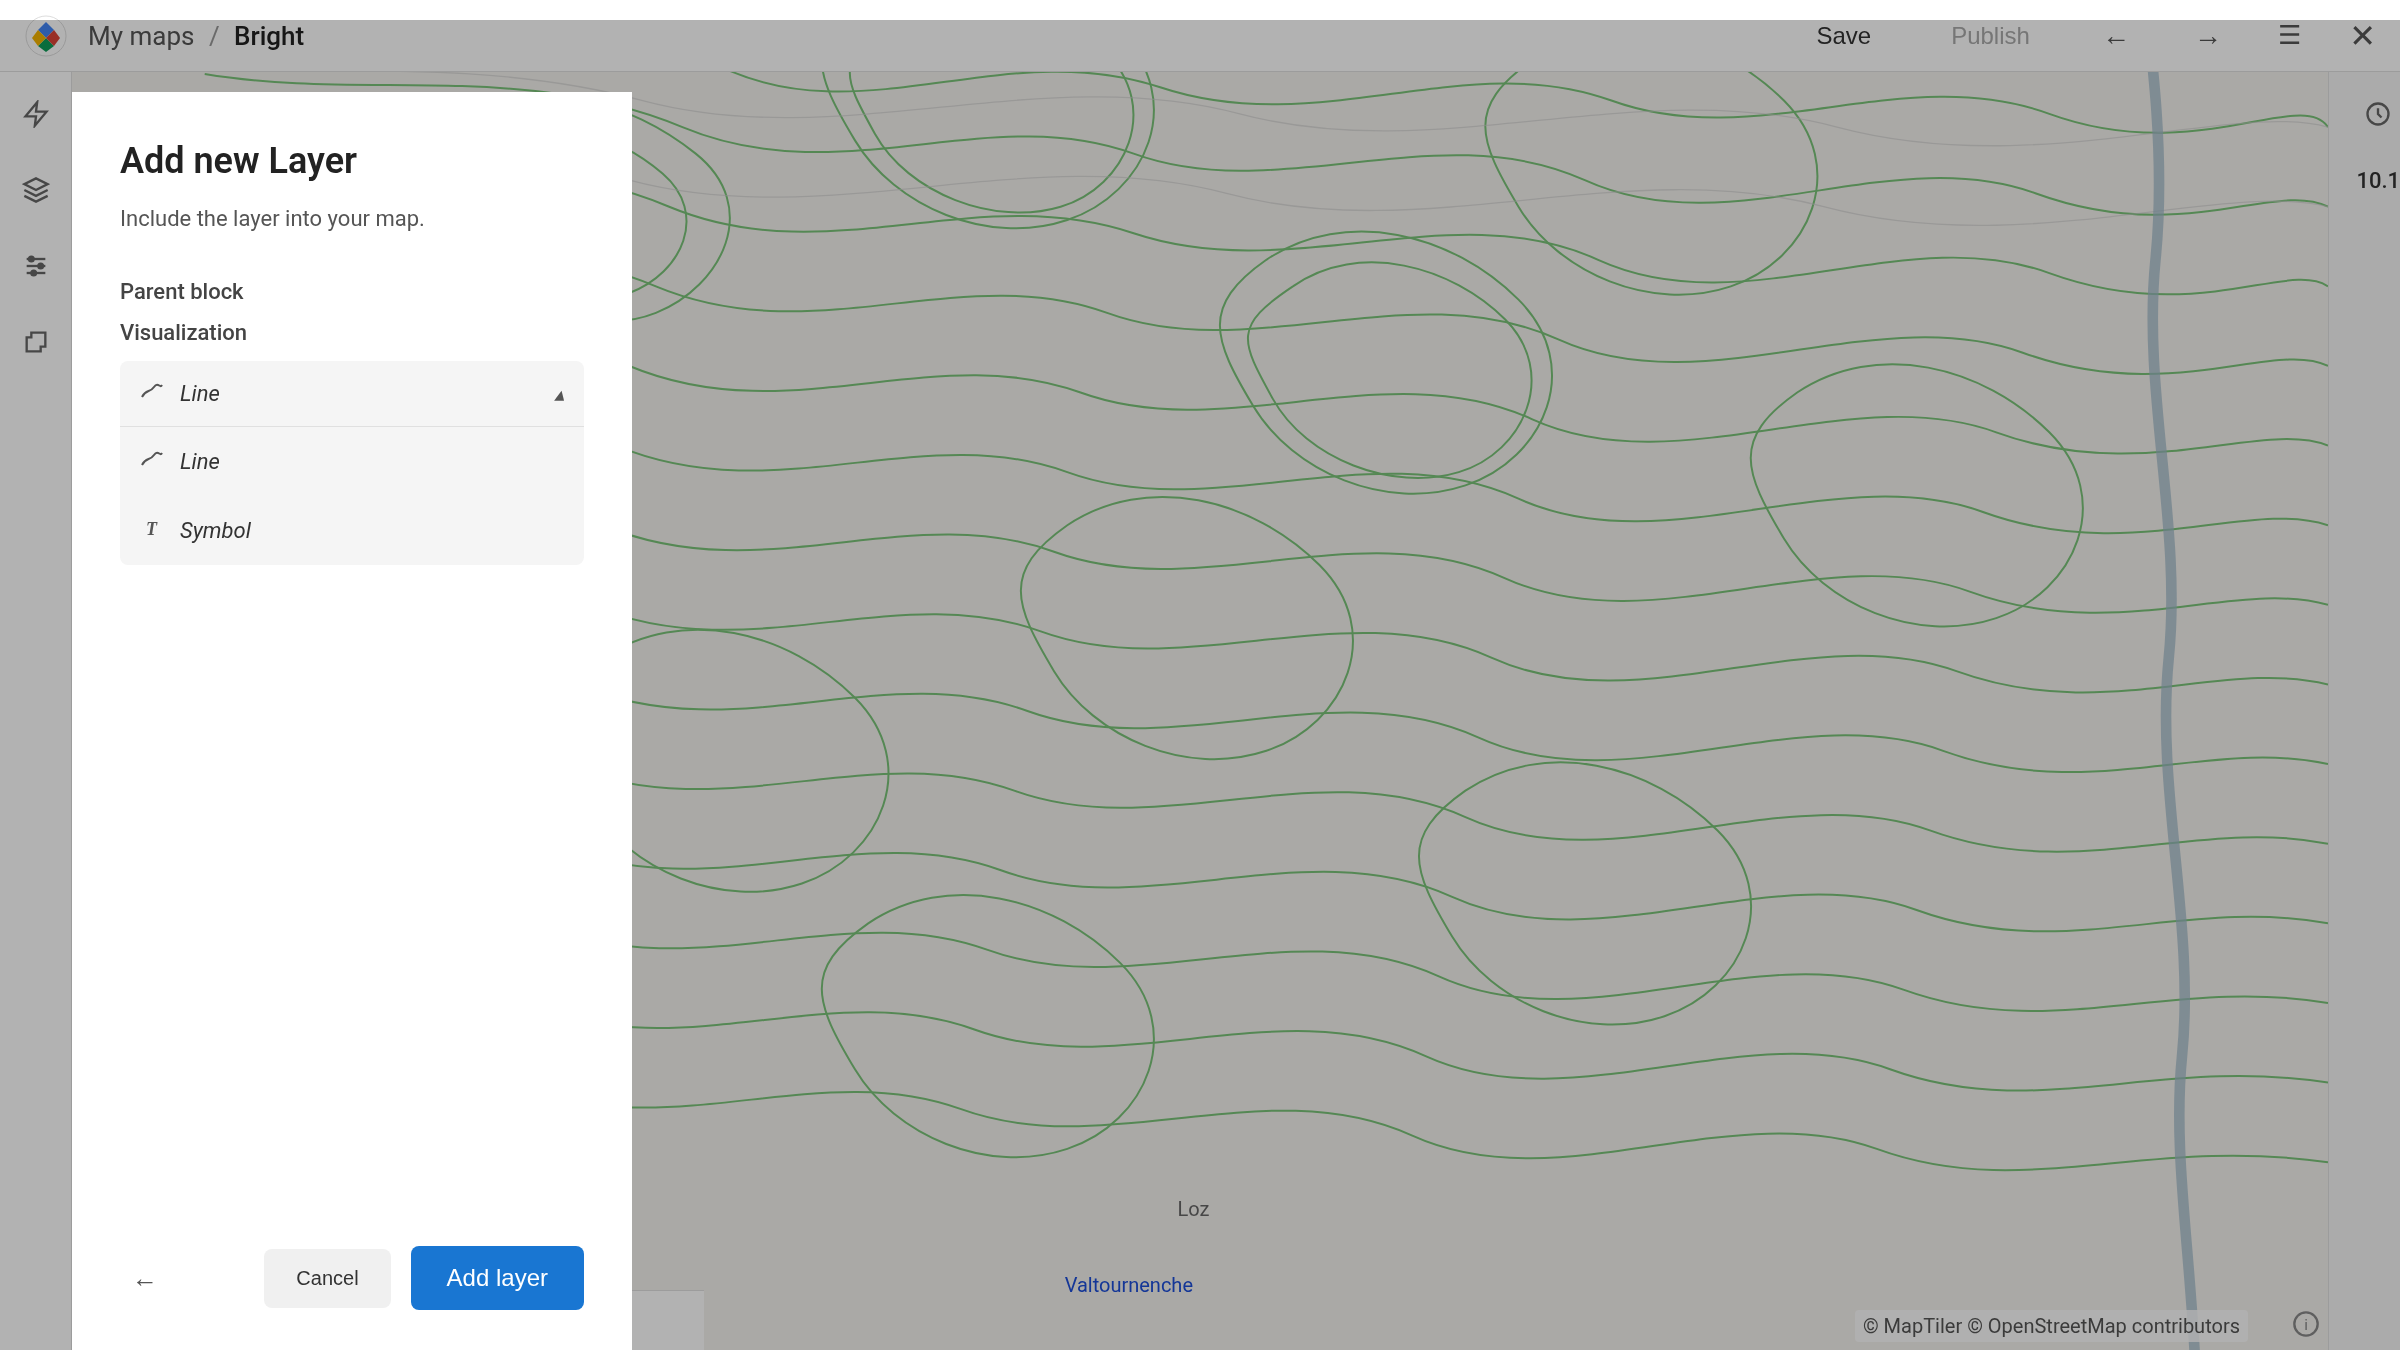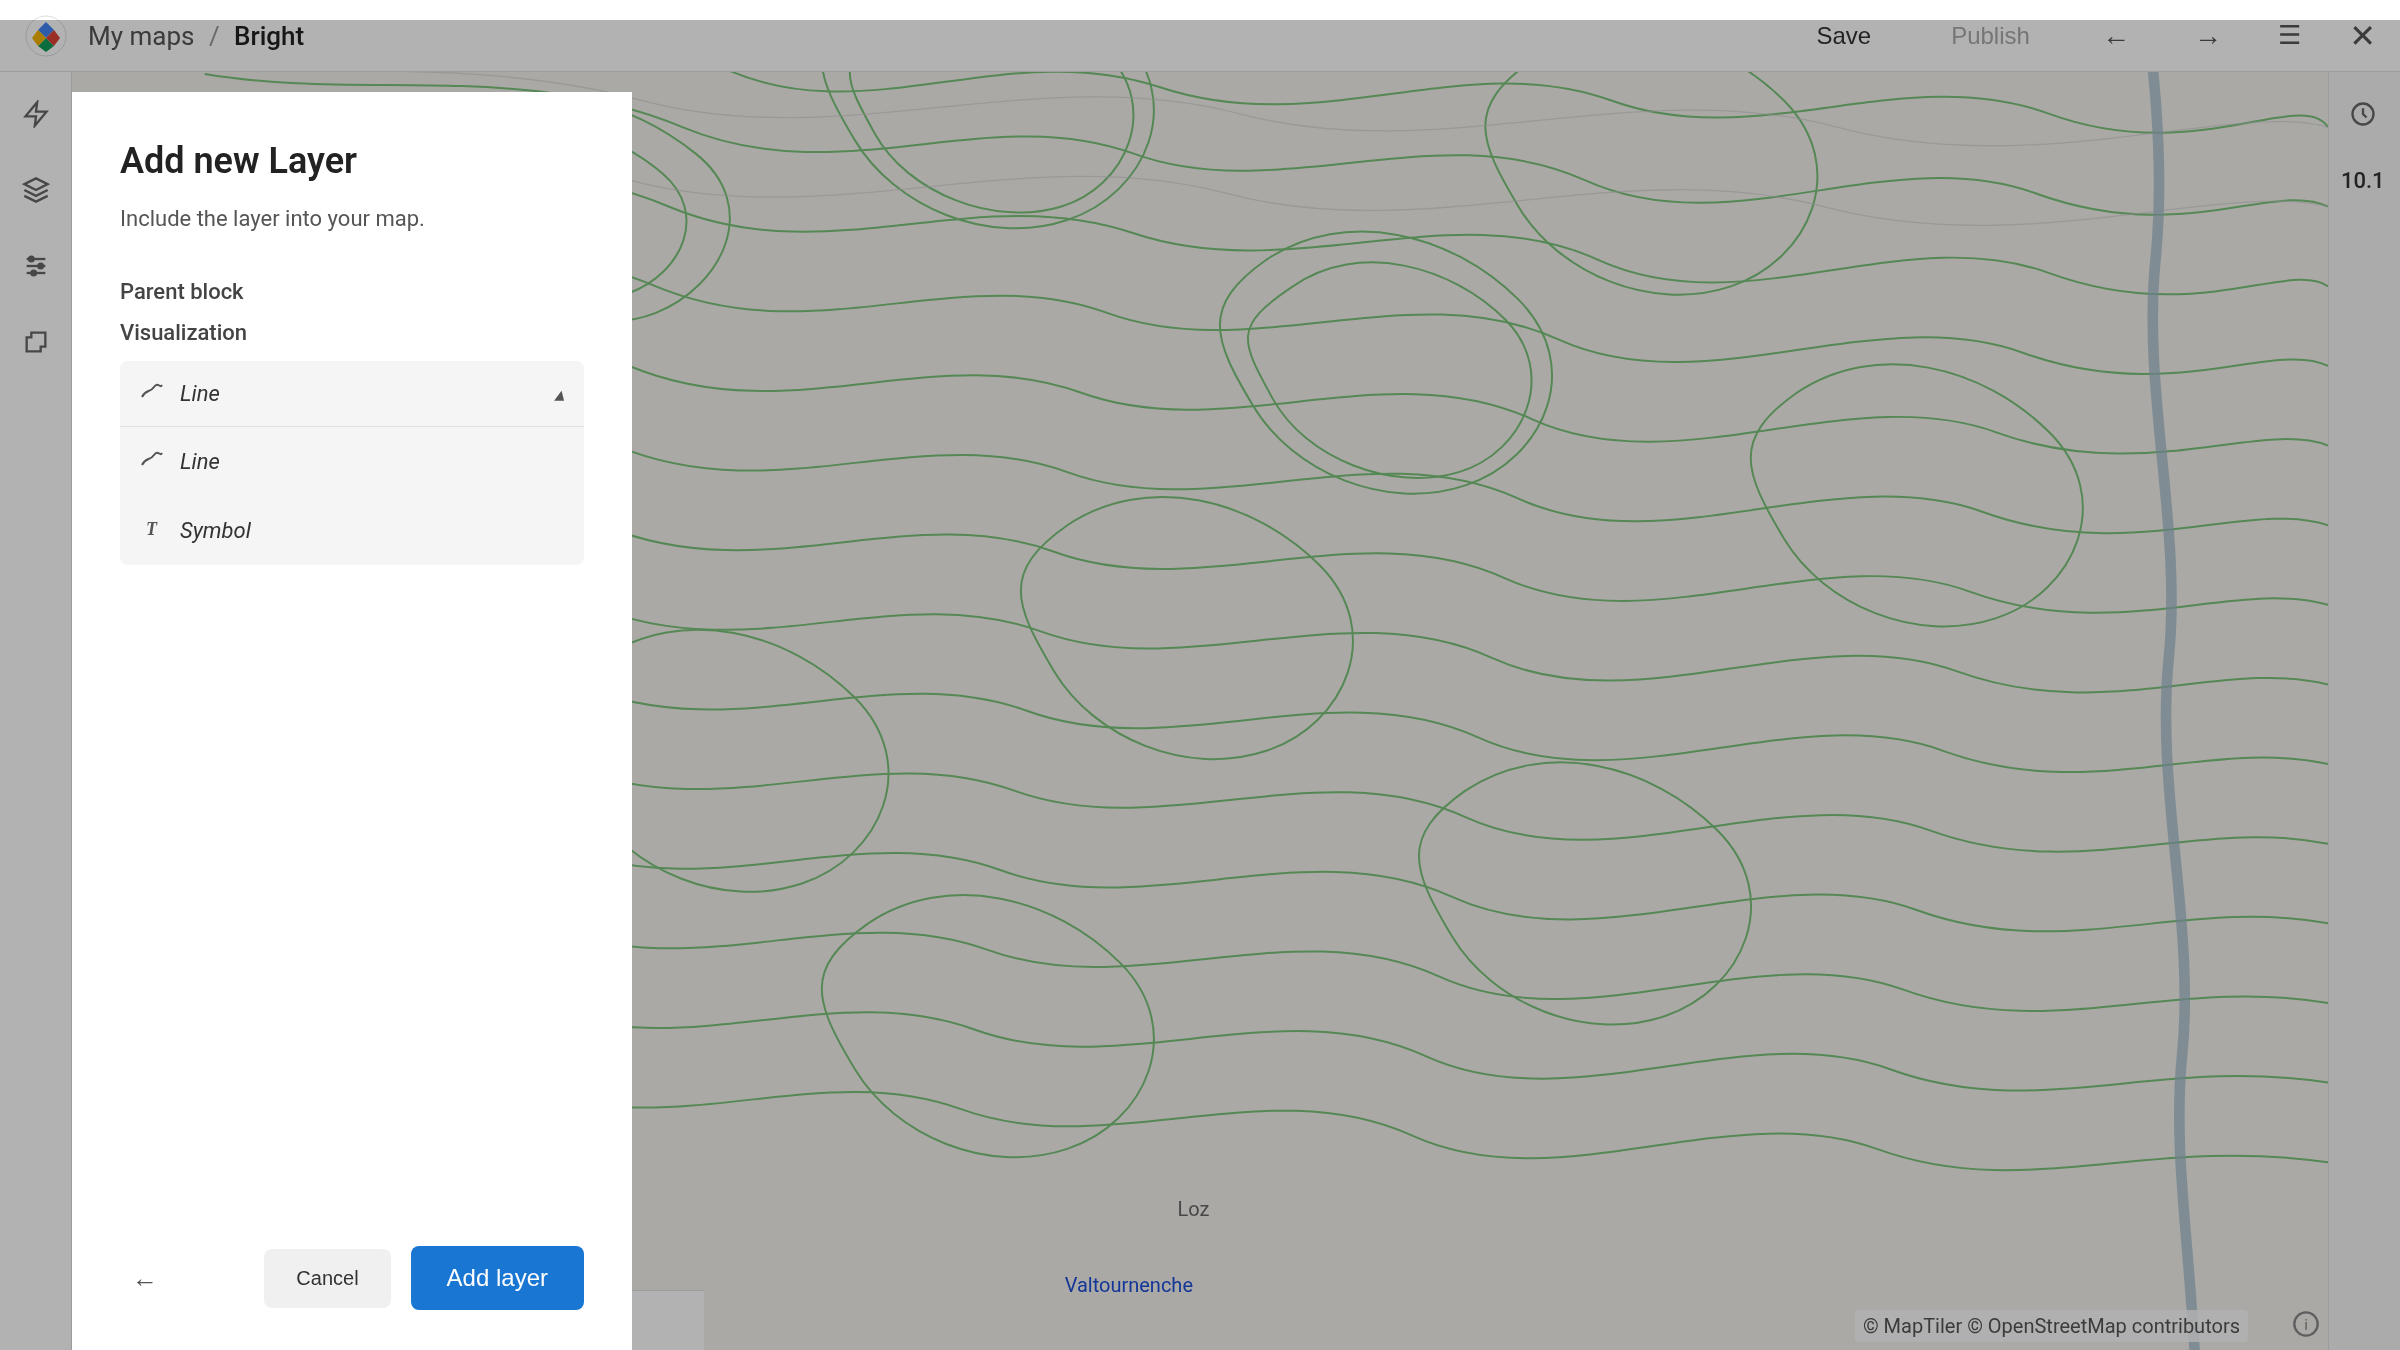--- a/index.html
+++ b/index.html
@@ -101,22 +101,22 @@
     .right-sidebar {
       position: absolute;
       top: 72px;
       right: 0;
       width: 72px;
       bottom: 0;
       background: #f5f5f5;
       border-left: 1px solid #e0e0e0;
       display: flex;
       flex-direction: column;
-      align-items: flex-start;
-      padding: 20px 12px;
+      align-items: flex-end;
+      padding: 20px 0;
       gap: 32px;
       z-index: 10;
     }
     .zoom-display {
       font-size: 22px;
       color: #333;
       font-weight: 500;
       text-align: center;
     }
 

